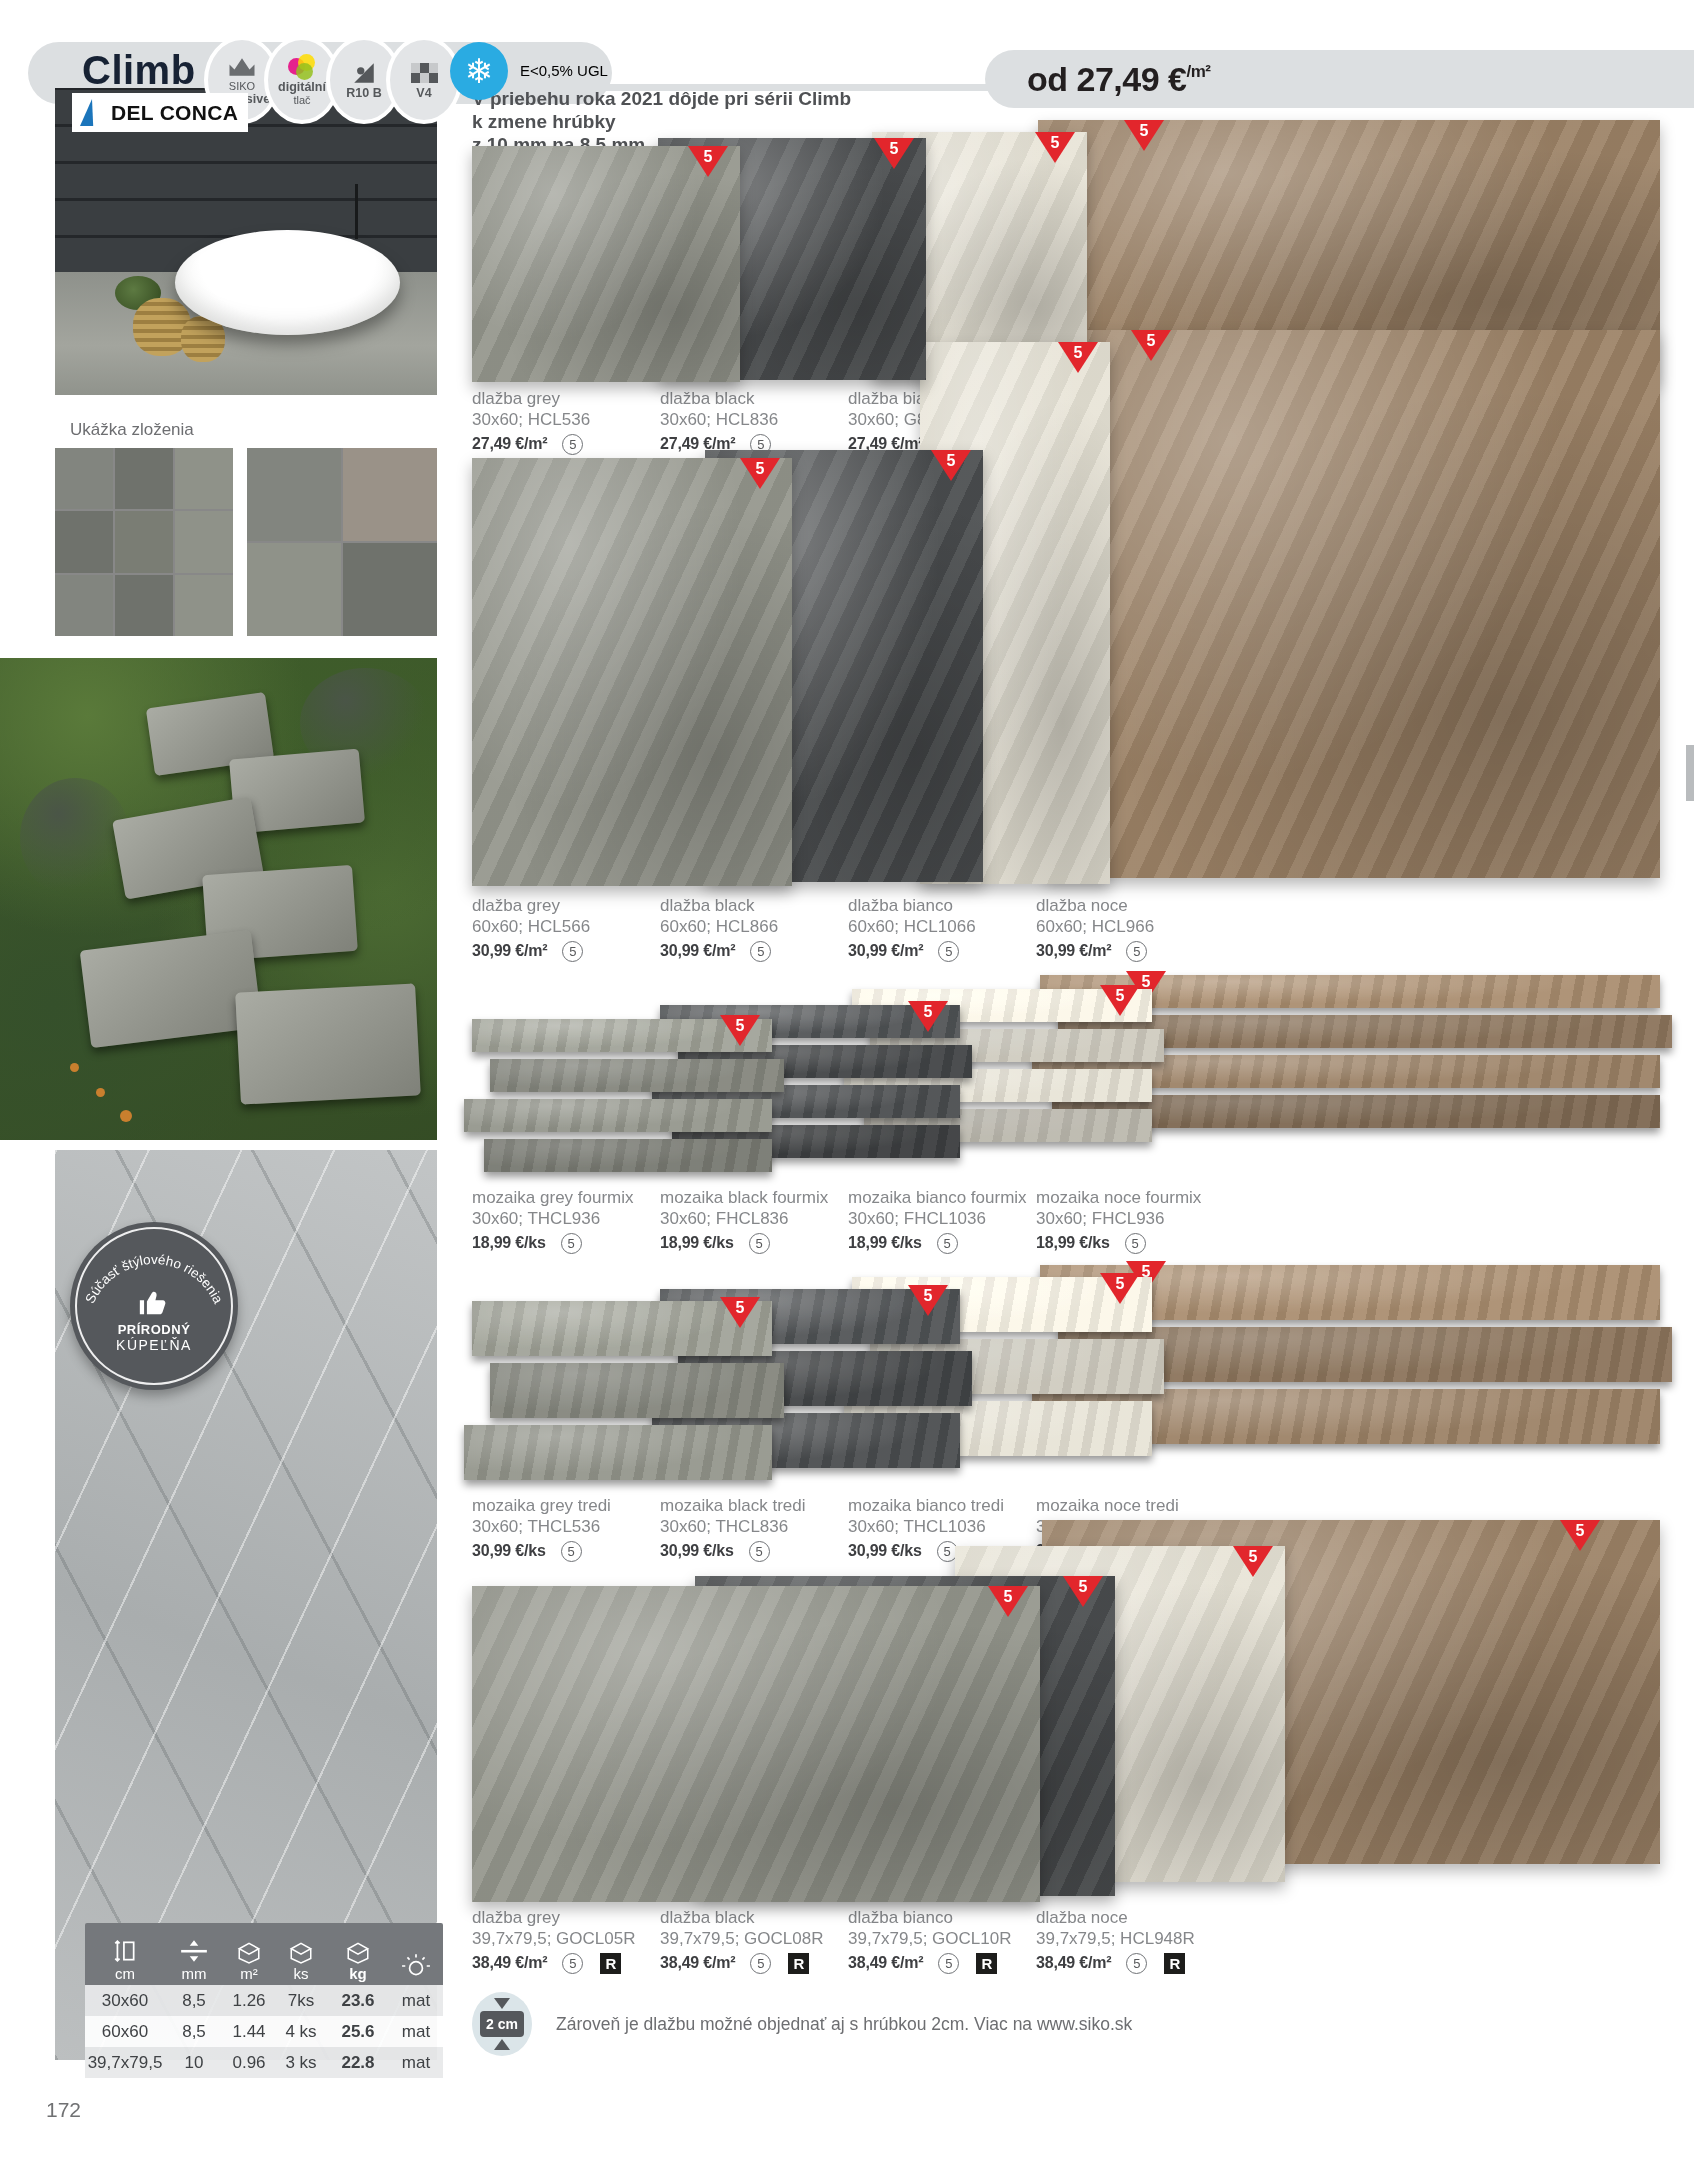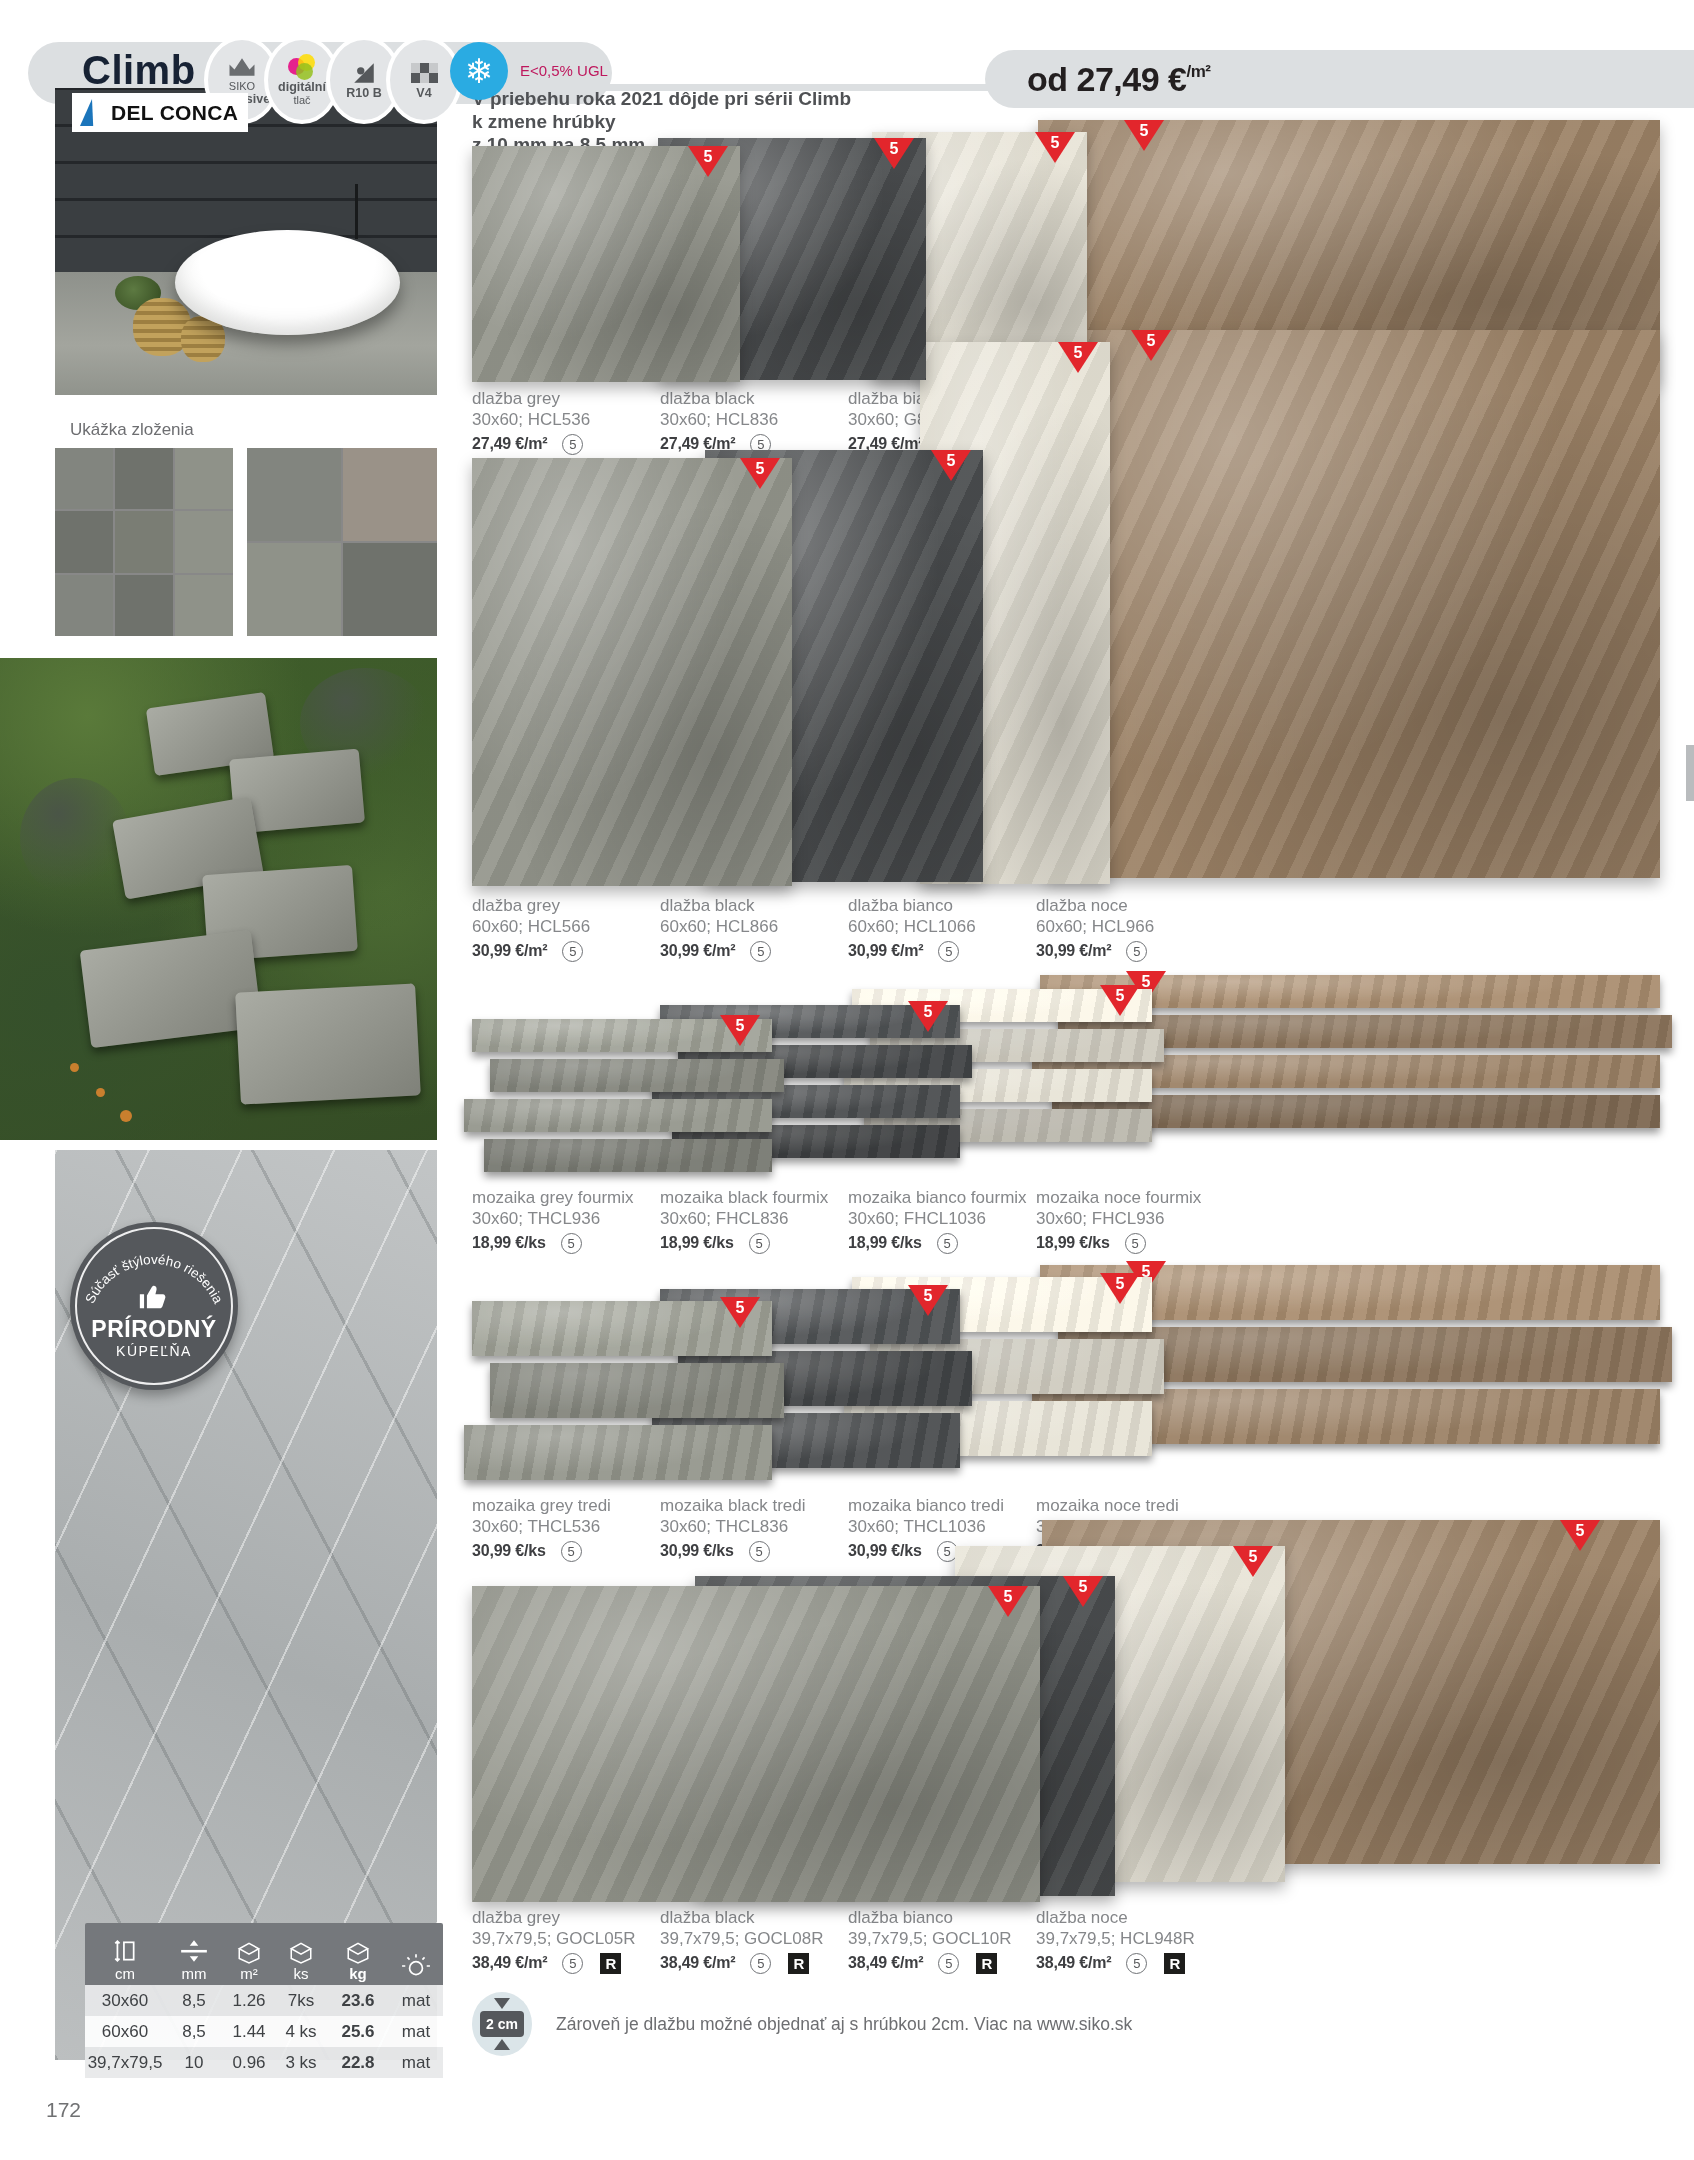--- a/index.html
+++ b/index.html
@@ -12,21 +12,21 @@
   .hbadge{position:absolute;top:36px;width:68px;height:80px;background:#e3e5e7;border:4px solid #fff;border-radius:50%;
           display:flex;flex-direction:column;align-items:center;justify-content:center;gap:1px;z-index:2;}
   .hbadge .icn{height:26px;display:flex;align-items:center;justify-content:center;position:relative;}
   .hbadge .l1{font-size:11px;color:#55585b;line-height:1;}
   .hbadge .l2{font-size:12px;color:#55585b;line-height:1.05;}
   .hbadge .bold{font-weight:bold;font-size:12.5px;}
   .dot{position:absolute;width:17px;height:17px;border-radius:50%;opacity:.85;}
   .hline{position:absolute;left:500px;top:84px;width:495px;height:7px;background:#dcdfe1;}
   .snow{position:absolute;left:450px;top:42px;width:58px;height:58px;border-radius:50%;background:#2aabe2;
         color:#fff;font-size:34px;display:flex;align-items:center;justify-content:center;z-index:3;}
-  .frost-label{position:absolute;left:520px;top:62px;font-size:15px;color:#be185d;}
+  .frost-label{position:absolute;left:520px;top:62px;font-size:15px;color:#000000;}
   .price-pill{position:absolute;left:985px;top:50px;width:709px;height:58px;background:#dcdfe1;border-radius:30px 0 0 30px;
               display:flex;align-items:center;}
   .price-pill .big{font-size:34px;font-weight:bold;color:#231f20;margin-left:42px;letter-spacing:-0.5px;}
   .price-pill .sup{font-size:17px;font-weight:bold;color:#231f20;vertical-align:14px;}
 
   
   .photo{position:absolute;overflow:hidden;}
   #bathroom{left:55px;top:88px;width:382px;height:307px;background:#33373a;}
   #bathroom .wall{position:absolute;left:0;top:0;width:100%;height:60%;
      background:repeating-linear-gradient(0deg,#3a3e41 0 34px,#24272a 34px 37px),
@@ -70,21 +70,21 @@
   #marble{left:55px;top:1150px;width:382px;height:910px;
      background:repeating-linear-gradient(115deg,rgba(255,255,255,.45) 0 2px,transparent 2px 84px),
        repeating-linear-gradient(62deg,rgba(88,94,96,.28) 0 3px,transparent 3px 120px),
        linear-gradient(200deg,#c2c5c6,#a9adae 55%,#bcbfc0);}
 
   .eco{position:absolute;left:70px;top:1222px;width:168px;height:168px;border-radius:50%;background:#55585c;z-index:3;
        display:flex;flex-direction:column;align-items:center;justify-content:center;box-shadow:0 6px 12px rgba(0,0,0,.3);}
   .eco::after{content:"";position:absolute;inset:5px;border:2px solid rgba(255,255,255,.9);border-radius:50%;}
   .eco svg.arc{position:absolute;inset:0;}
   .eco .thumb{margin-top:26px;}
-  .eco .e1{font-size:23px;font-weight:bold;color:#fff;letter-spacing:.5px;margin-top:2px;}
+  .eco .e1{font-size:13px;font-weight:bold;color:#fff;letter-spacing:.5px;margin-top:2px;}
   .eco .e2{font-size:14px;color:#fff;letter-spacing:1.5px;}
 
   
   .spec{position:absolute;left:85px;top:1923px;width:358px;z-index:4;font-size:17px;}
   .spec .head{background:#75787c;color:#fff;display:flex;height:62px;border-radius:2px 2px 0 0;}
   .spec .head .col{display:flex;flex-direction:column;align-items:center;justify-content:flex-end;padding-bottom:4px;box-sizing:border-box;}
   .spec .head .col svg{margin-bottom:2px;}
   .spec .head .lbl{font-size:15px;line-height:1;}
   .c0{width:80px;}.c1{width:58px;}.c2{width:52px;}.c3{width:52px;}.c4{width:62px;font-weight:bold;}.c5{width:54px;}
   .spec .row{display:flex;height:31px;align-items:center;background:rgba(255,255,255,.93);color:#3f4245;}

